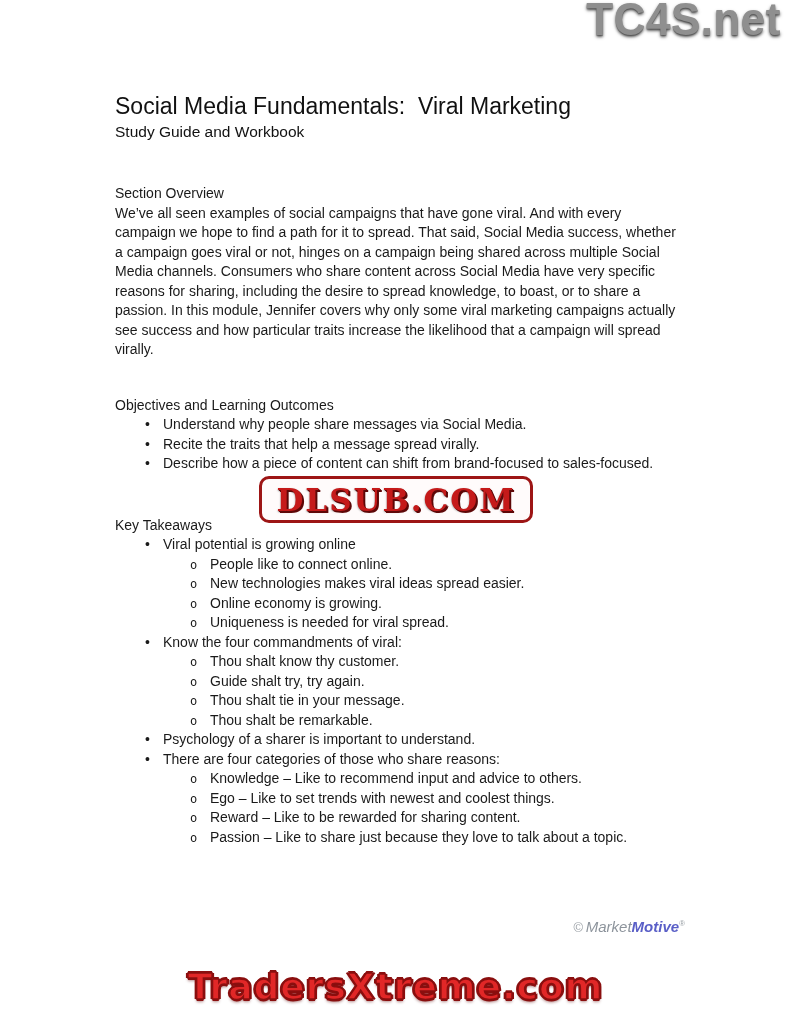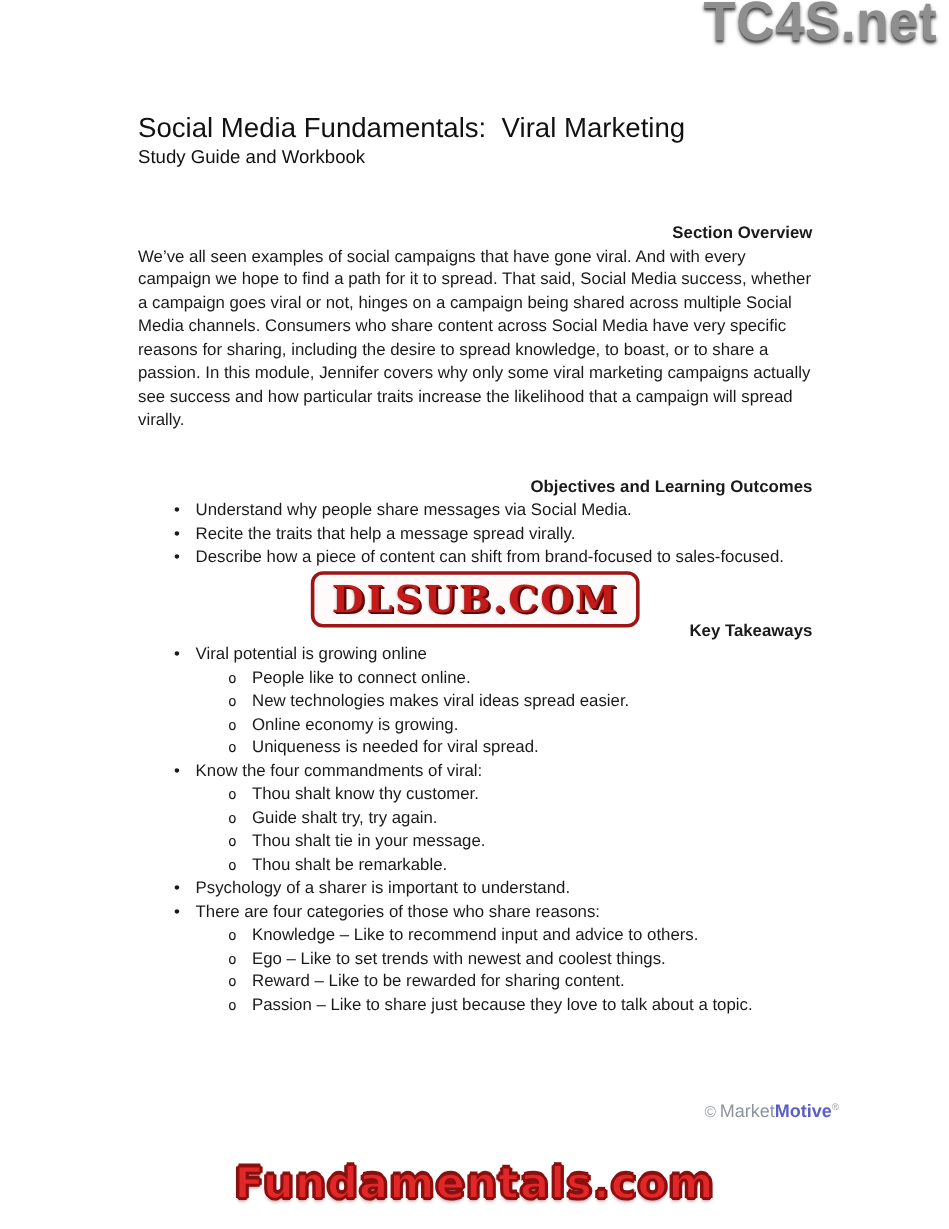--- a/index.html
+++ b/index.html
@@ -48,21 +48,21 @@
     font-size: 15.5px;
     line-height: 20px;
     margin-top: 2px;
     color: #111;
   }
 
   .body-text, .h {
     font-size: 14px;
     line-height: 19.5px;
   }
-  .h { font-weight: 700; text-align: right; }
+  .h { font-weight: 400; }
 
   .sec-overview { margin-top: 42px; }
   .sec-objectives { margin-top: 36px; }
 
   .li1, .li2 { position: relative; font-size: 14px; line-height: 19.5px; }
   .li1 { padding-left: 48px; }
   .li1 > .marker { position: absolute; left: 30px; top: 0; }
   .li2 { padding-left: 95px; }
   .li2 > .marker {
     position: absolute; left: 75px; top: 1px;
@@ -85,23 +85,24 @@
     text-shadow: 1px 1px 0 #5e0808, 2px 2px 0 #5e0808, 0 1px 2px rgba(0,0,0,0.45);
     background: rgba(255, 240, 240, 0.25);
   }
 
   .sec-takeaways { margin-top: -4px; }
 
   
   .footer-logo {
     position: absolute;
     top: 918px;
-    right: 92px;
+    right: 106px;
     font-size: 15px;
     white-space: nowrap;
+    font-style: italic;
   }
   .footer-logo .c {
     color: #9aa0a6;
     font-size: 13px;
     margin-right: 3px;
   }
   .footer-logo .m1 { color: var(--logo-gray, #8d949c); font-weight: 400; }
   .footer-logo .m2 { color: var(--logo-accent, #5a5fc7); font-weight: 700; }
   .footer-logo .reg { color: #9aa0a6; font-size: 8px; vertical-align: super; }
 
@@ -237,15 +238,15 @@
         <span class="txt">Passion – Like to share just because they love to talk about a topic.</span>
       </div>
     </div>
 
   </div>
 
   <div class="footer-logo">
     <span class="c">©</span><span class="m1">Market</span><span class="m2">Motive</span><span class="reg">®</span>
   </div>
 
-  <div class="wm-bottom">Fundamentals.com</div>
+  <div class="wm-bottom">TradersXtreme.com</div>
 
 </div>
 
 </body></html>

